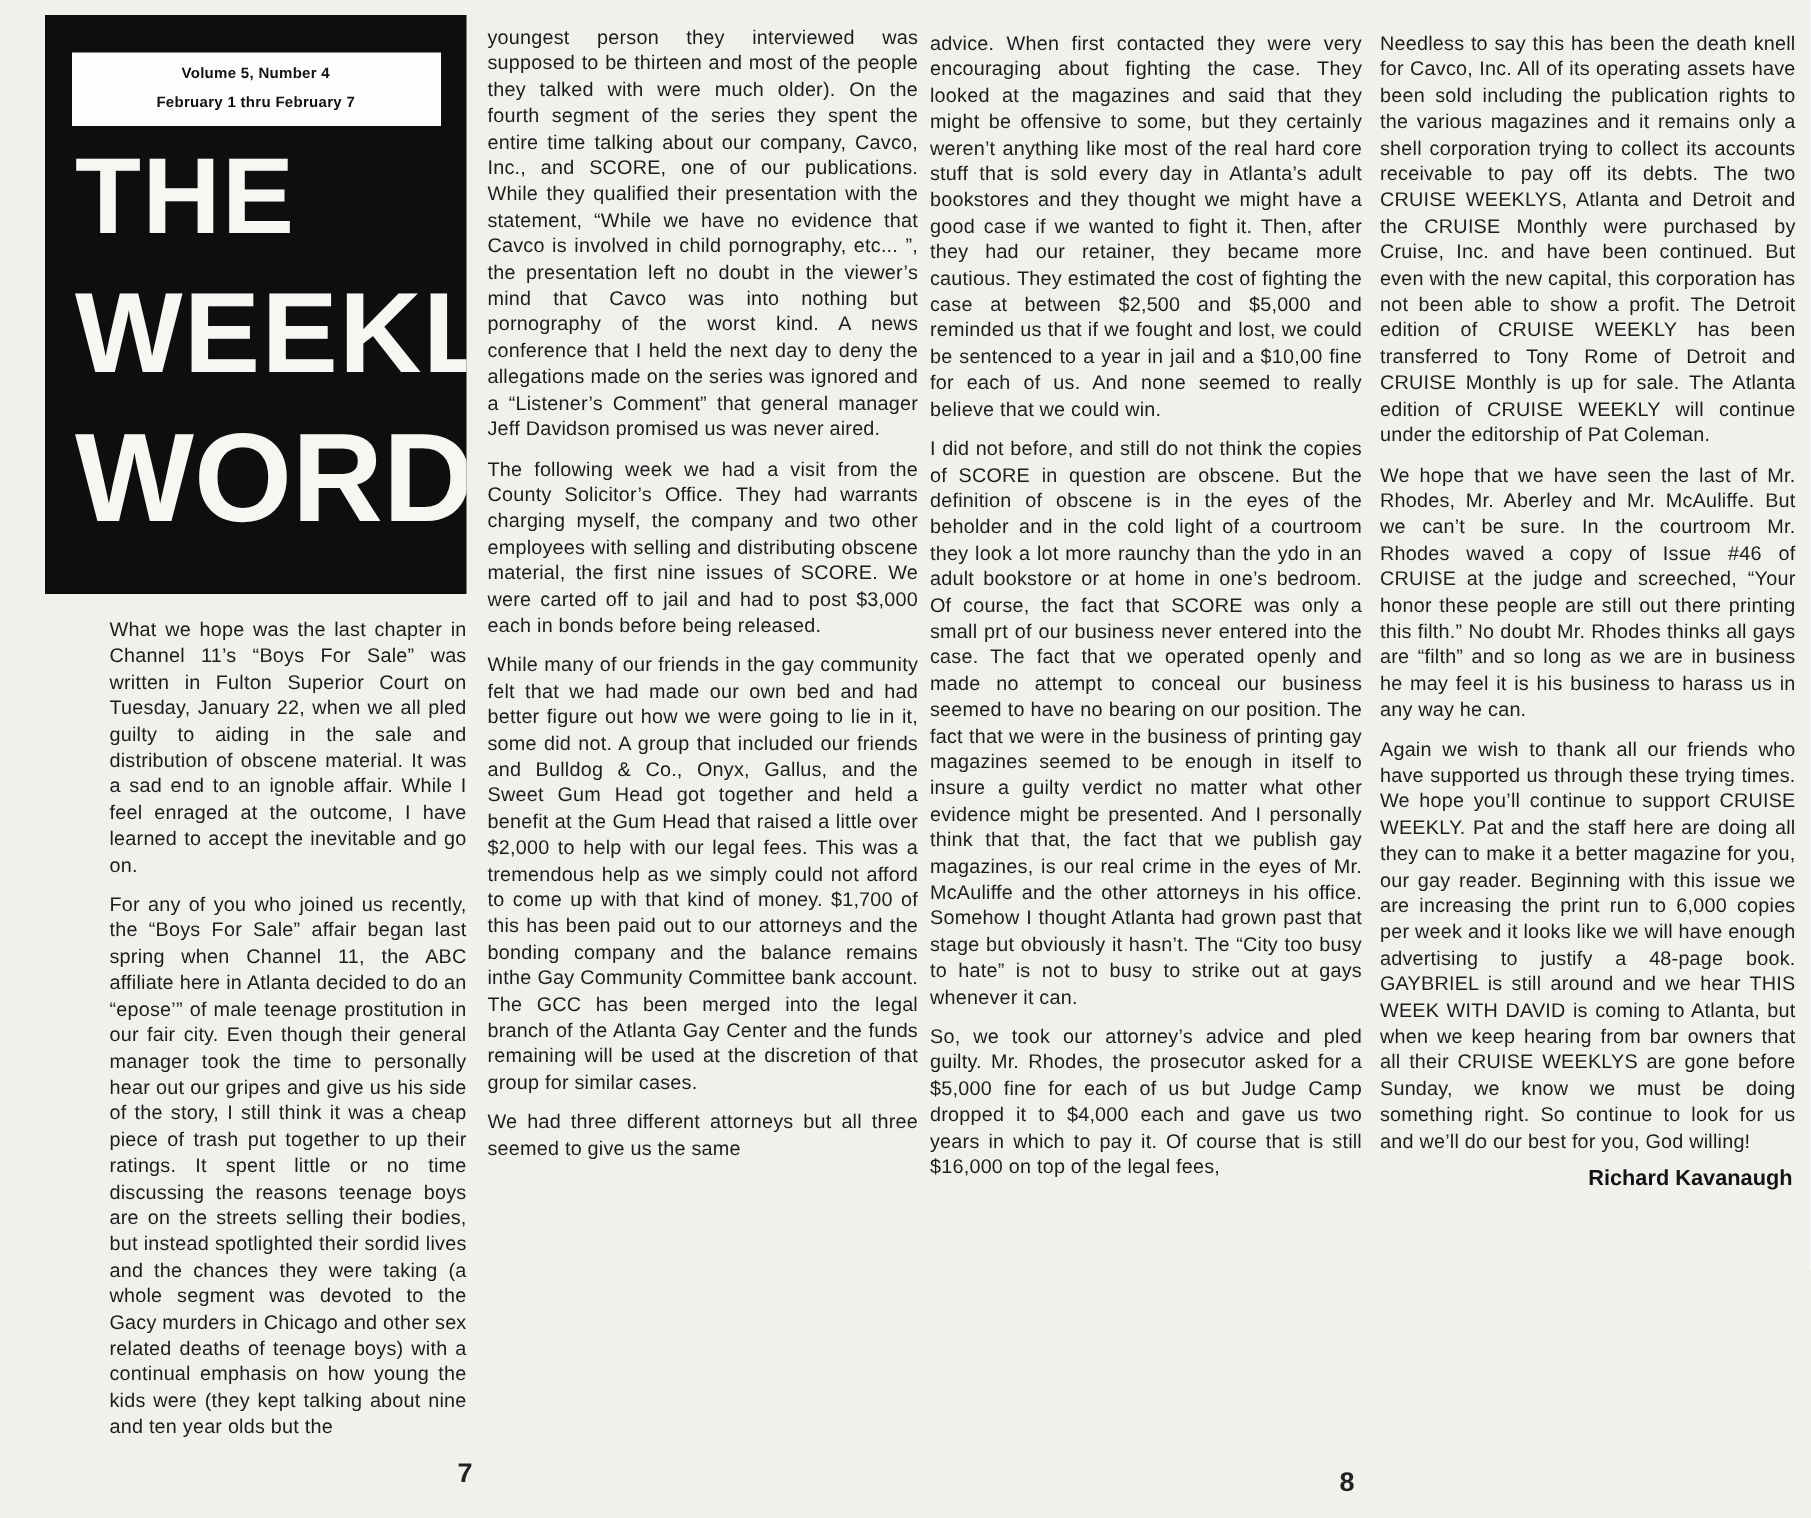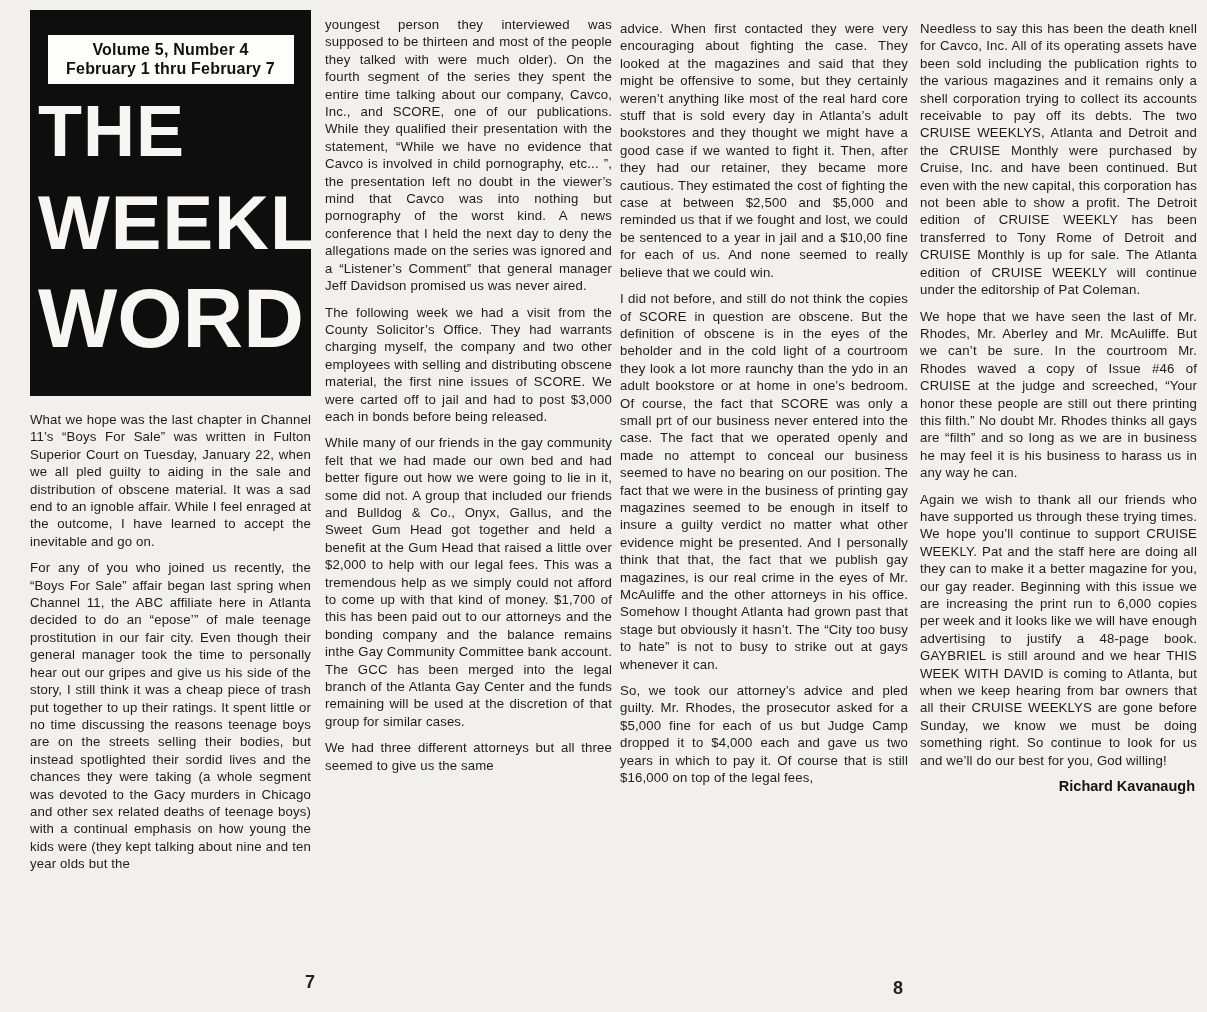--- a/index.html
+++ b/index.html
@@ -30,56 +30,56 @@
 
   .body-text p {
     margin: 0 0 9px 0;
     font-size: 13.2px;
     line-height: 17.4px;
     letter-spacing: 0.15px;
     text-align: justify;
     text-justify: inter-word;
     color: #1c1c1c;
   }
-  .col-1 .body-text { margin-top: 15px; }
+  .col-1 .body-text { margin-top: 15px; margin-left: 43px; }
 
   
   .masthead {
     background: #0e0e0e;
     width: 281px;
     height: 386px;
     box-sizing: border-box;
     padding-top: 25px;
     overflow: hidden;
   }
   .vol-box {
     background: #fdfdfb;
     width: 238px;
     margin: 0 auto;
     padding: 5px 4px 6px 4px;
     text-align: center;
     font-weight: bold;
-    font-size: 16px;
+    font-size: 10px;
     line-height: 19px;
     color: #111111;
     letter-spacing: 0.2px;
   }
   .year {
     text-align: center;
     color: #f7f6f2;
     font-family: "DejaVu Serif", serif;
     font-weight: bold;
     font-size: 35px;
     line-height: 40px;
     margin-top: 10px;
   }
   .mast-title {
     color: #f7f6f2;
     font-weight: bold;
-    padding-left: 8px;
+    padding-left: 20px;
     letter-spacing: 1px;
   }
   .mast-line-1 { font-size: 72px; line-height: 78px; margin-top: 8px; }
   .mast-line-2 { font-size: 76px; line-height: 82px; margin-top: 12px; }
   .mast-line-3 { font-size: 84px; line-height: 88px; margin-top: 10px; letter-spacing: 0px; }
 
   
   .signature {
     text-align: right;
     font-weight: bold;

